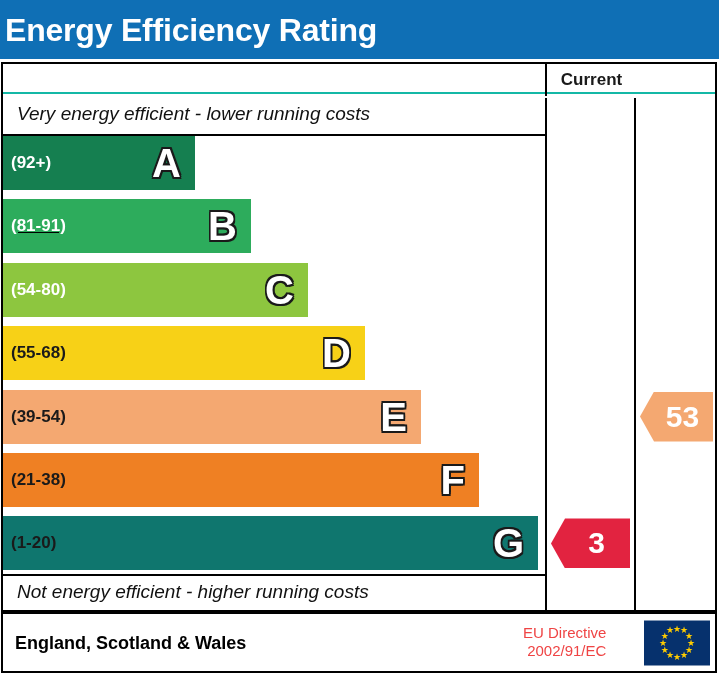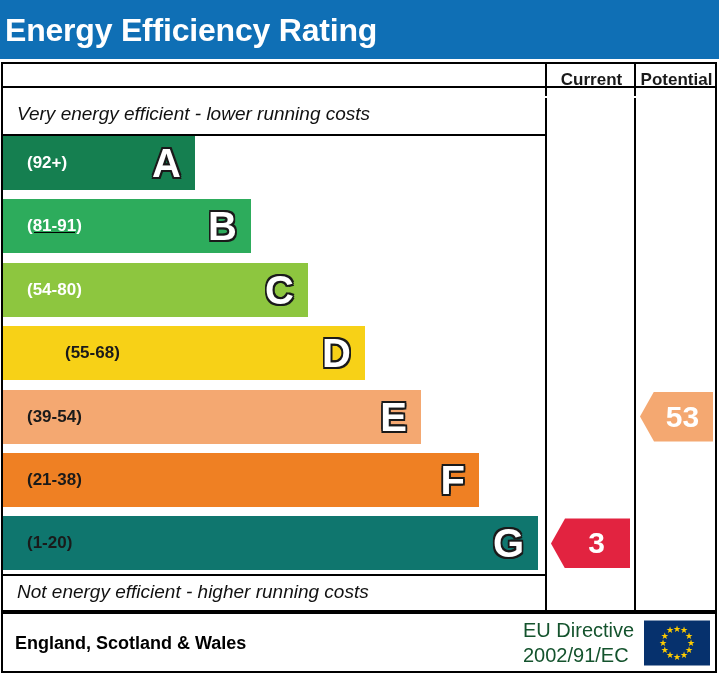--- a/index.html
+++ b/index.html
@@ -25,22 +25,22 @@
   }
 
   
   .chart-box{
     position:absolute;left:1px;top:62px;width:716px;height:550px;
     border:2px solid #000;box-sizing:border-box;background:#fff;
   }
 
   
   .col-head{
-    position:absolute;left:0;top:0;height:24px;width:100%;
-    box-sizing:border-box;border-bottom:2px solid #000000;
+    position:absolute;left:0;top:0;height:30px;width:100%;
+    box-sizing:border-box;border-bottom:2px solid #14b8a6;
   }
   .col-head .cell{
     position:absolute;top:0;height:32px;
     display:flex;align-items:center;justify-content:center;
     font-size:17px;font-weight:bold;color:#1a1a1a;
   }
   .cell-current{left:542px;width:89px;border-left:2px solid #000;}
   .cell-potential{left:631px;width:81px;border-left:2px solid #000;}
 
   
@@ -64,21 +64,21 @@
   .rule-bottom{top:510px;}
 
   
   .bands{position:absolute;left:0;top:72px;width:542px;height:438px;}
   .band{
     position:absolute;left:0;height:54px;
     display:flex;align-items:center;
     box-sizing:border-box;
   }
   .band-range{
-    font-size:17px;font-weight:bold;padding-left:24px;white-space:nowrap;
+    font-size:17px;font-weight:bold;padding-left:8px;white-space:nowrap;
   }
   .band-letter{
     position:absolute;right:14px;top:50%;transform:translateY(-50%);
     font-size:40px;font-weight:bold;color:#ffffff;line-height:1;
     text-shadow:
       -1.6px -1.6px 0 #1a1a1a,  1.6px -1.6px 0 #1a1a1a,
       -1.6px  1.6px 0 #1a1a1a,  1.6px  1.6px 0 #1a1a1a,
       -1.6px 0 0 #1a1a1a, 1.6px 0 0 #1a1a1a,
       0 -1.6px 0 #1a1a1a, 0 1.6px 0 #1a1a1a;
   }
@@ -98,21 +98,21 @@
   .footer{
     position:absolute;left:1px;top:612px;width:716px;height:61px;
     border:2px solid #000;box-sizing:border-box;background:#fff;
   }
   .footer-region{
     position:absolute;left:12px;top:50%;transform:translateY(-50%);
     font-size:18px;font-weight:bold;color:#000;white-space:nowrap;
   }
   .footer-directive{
     position:absolute;left:520px;top:50%;transform:translateY(-50%);
-    font-size:20px;color:#14532d;line-height:1.25;text-align:left;
+    font-size:15px;color:#ef4444;line-height:1.25;text-align:right;
   }
   .eu-flag{
     position:absolute;left:641px;top:50%;transform:translateY(-50%);
     width:66px;height:45px;background:#06316d;overflow:hidden;
   }
   .eu-flag .star{
     position:absolute;color:#ffcc00;font-size:9px;line-height:9px;
     width:9px;height:9px;text-align:center;
   }
 </style>
@@ -122,21 +122,20 @@
 <div class="epc">
 
   <div class="header">
     <div class="header-title">Energy Efficiency Rating</div>
   </div>
 
   <div class="chart-box">
 
     <div class="col-head">
       <div class="cell cell-current">Current</div>
-      <div class="cell cell-potential">Potential</div>
     </div>
 
     <div class="vline vline-a"></div>
     <div class="vline vline-b"></div>
 
     <div class="caption caption-top">Very energy efficient - lower running costs</div>
     <div class="caption-rule rule-top"></div>
 
     <div class="bands">
         <div class="band" style="top: 0px; width: 192px; background: rgb(21, 127, 80);">
@@ -145,21 +144,21 @@
         </div>
         <div class="band" style="top: 63px; width: 248px; background: rgb(45, 172, 92); text-decoration: underline;">
           <span class="band-range" style="color: rgb(255, 255, 255);">(81-91)</span>
           <span class="band-letter">B</span>
         </div>
         <div class="band" style="top: 126.8px; width: 305px; background: rgb(141, 198, 63);">
           <span class="band-range" style="color: rgb(255, 255, 255);">(54-80)</span>
           <span class="band-letter">C</span>
         </div>
         <div class="band" style="top: 190.2px; width: 362px; background: rgb(247, 209, 23);">
-          <span class="band-range" style="color: rgb(26, 26, 26); margin-left: 38px;">(55-68)</span>
+          <span class="band-range" style="color: rgb(26, 26, 26);">(55-68)</span>
           <span class="band-letter">D</span>
         </div>
         <div class="band" style="top: 253.6px; width: 418px; background: rgb(244, 168, 113);">
           <span class="band-range" style="color: rgb(26, 26, 26);">(39-54)</span>
           <span class="band-letter">E</span>
         </div>
         <div class="band" style="top: 317px; width: 476px; background: rgb(239, 128, 35);">
           <span class="band-range" style="color: rgb(26, 26, 26);">(21-38)</span>
           <span class="band-letter">F</span>
         </div>

